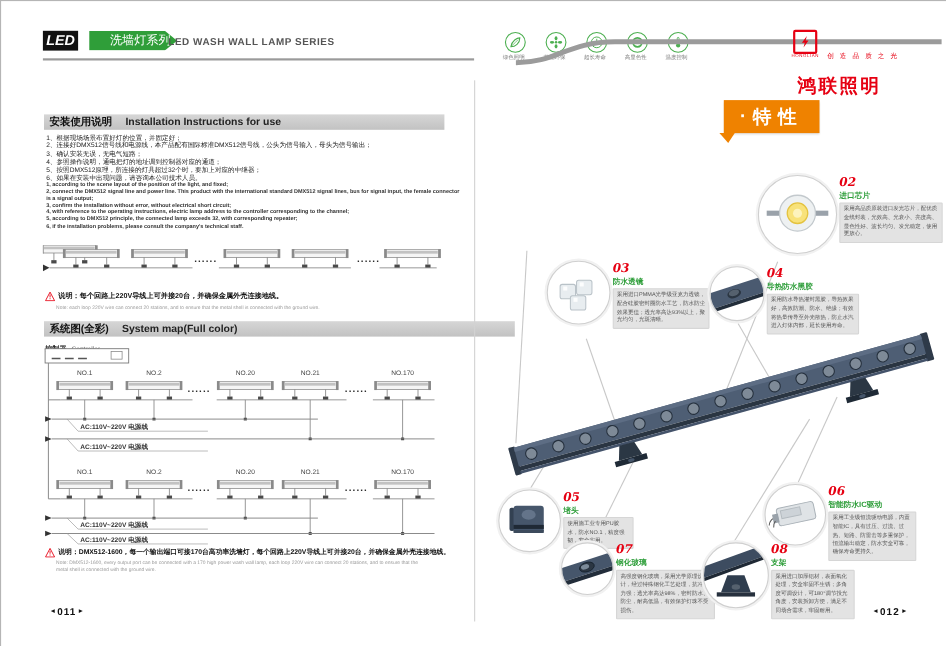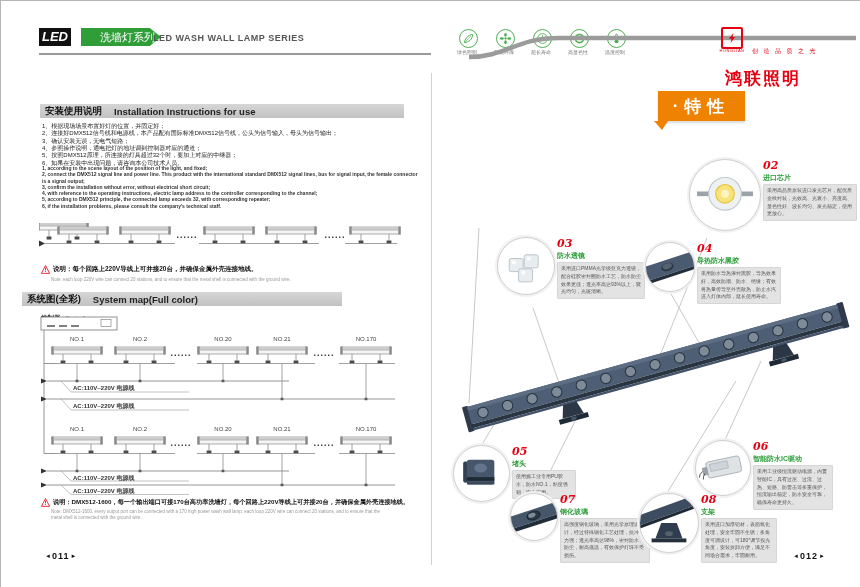--- a/index.html
+++ b/index.html
@@ -169,21 +169,21 @@
   <div class="abs note-row" style="left:40px;top:264px">
     <svg width="9" height="9" viewBox="0 0 10 10">
         <path d="M5 0.6 L9.6 9.3 H0.4 Z" fill="none" stroke="#e60012" stroke-width="0.9"></path>
         <rect x="4.55" y="3" width="0.9" height="3" fill="#e60012"></rect>
         <rect x="4.55" y="6.8" width="0.9" height="1" fill="#e60012"></rect>
       </svg>
     <span class="note-cn">说明：每个回路上220V导线上可并接20台，并确保金属外壳连接地线。</span>
   </div>
   <div class="abs note-en" style="left:50px;top:276px;width:360px">Note: each loop 220V wire can connect 20 stations, and to ensure that the metal shell is connected with the ground wire.</div>
 
-  <div class="abs sec-bar" style="left:21px;top:291px;width:320px">
+  <div class="abs sec-bar" style="left:39px;top:291px;width:428px">
     <span class="sb-cn">系统图(全彩)</span>
     <span class="sb-en">System map(Full color)</span>
   </div>
   <div class="abs" style="left:40px;top:305px">
     <span style="font-size:6.5px;font-weight:bold;color:#222">控制器</span>
     <span style="font-size:6px;color:#777">Controller</span>
   </div>
 
   <svg class="abs" style="left:38px;top:314px" width="385" height="182" viewBox="0 0 385 182">
 

